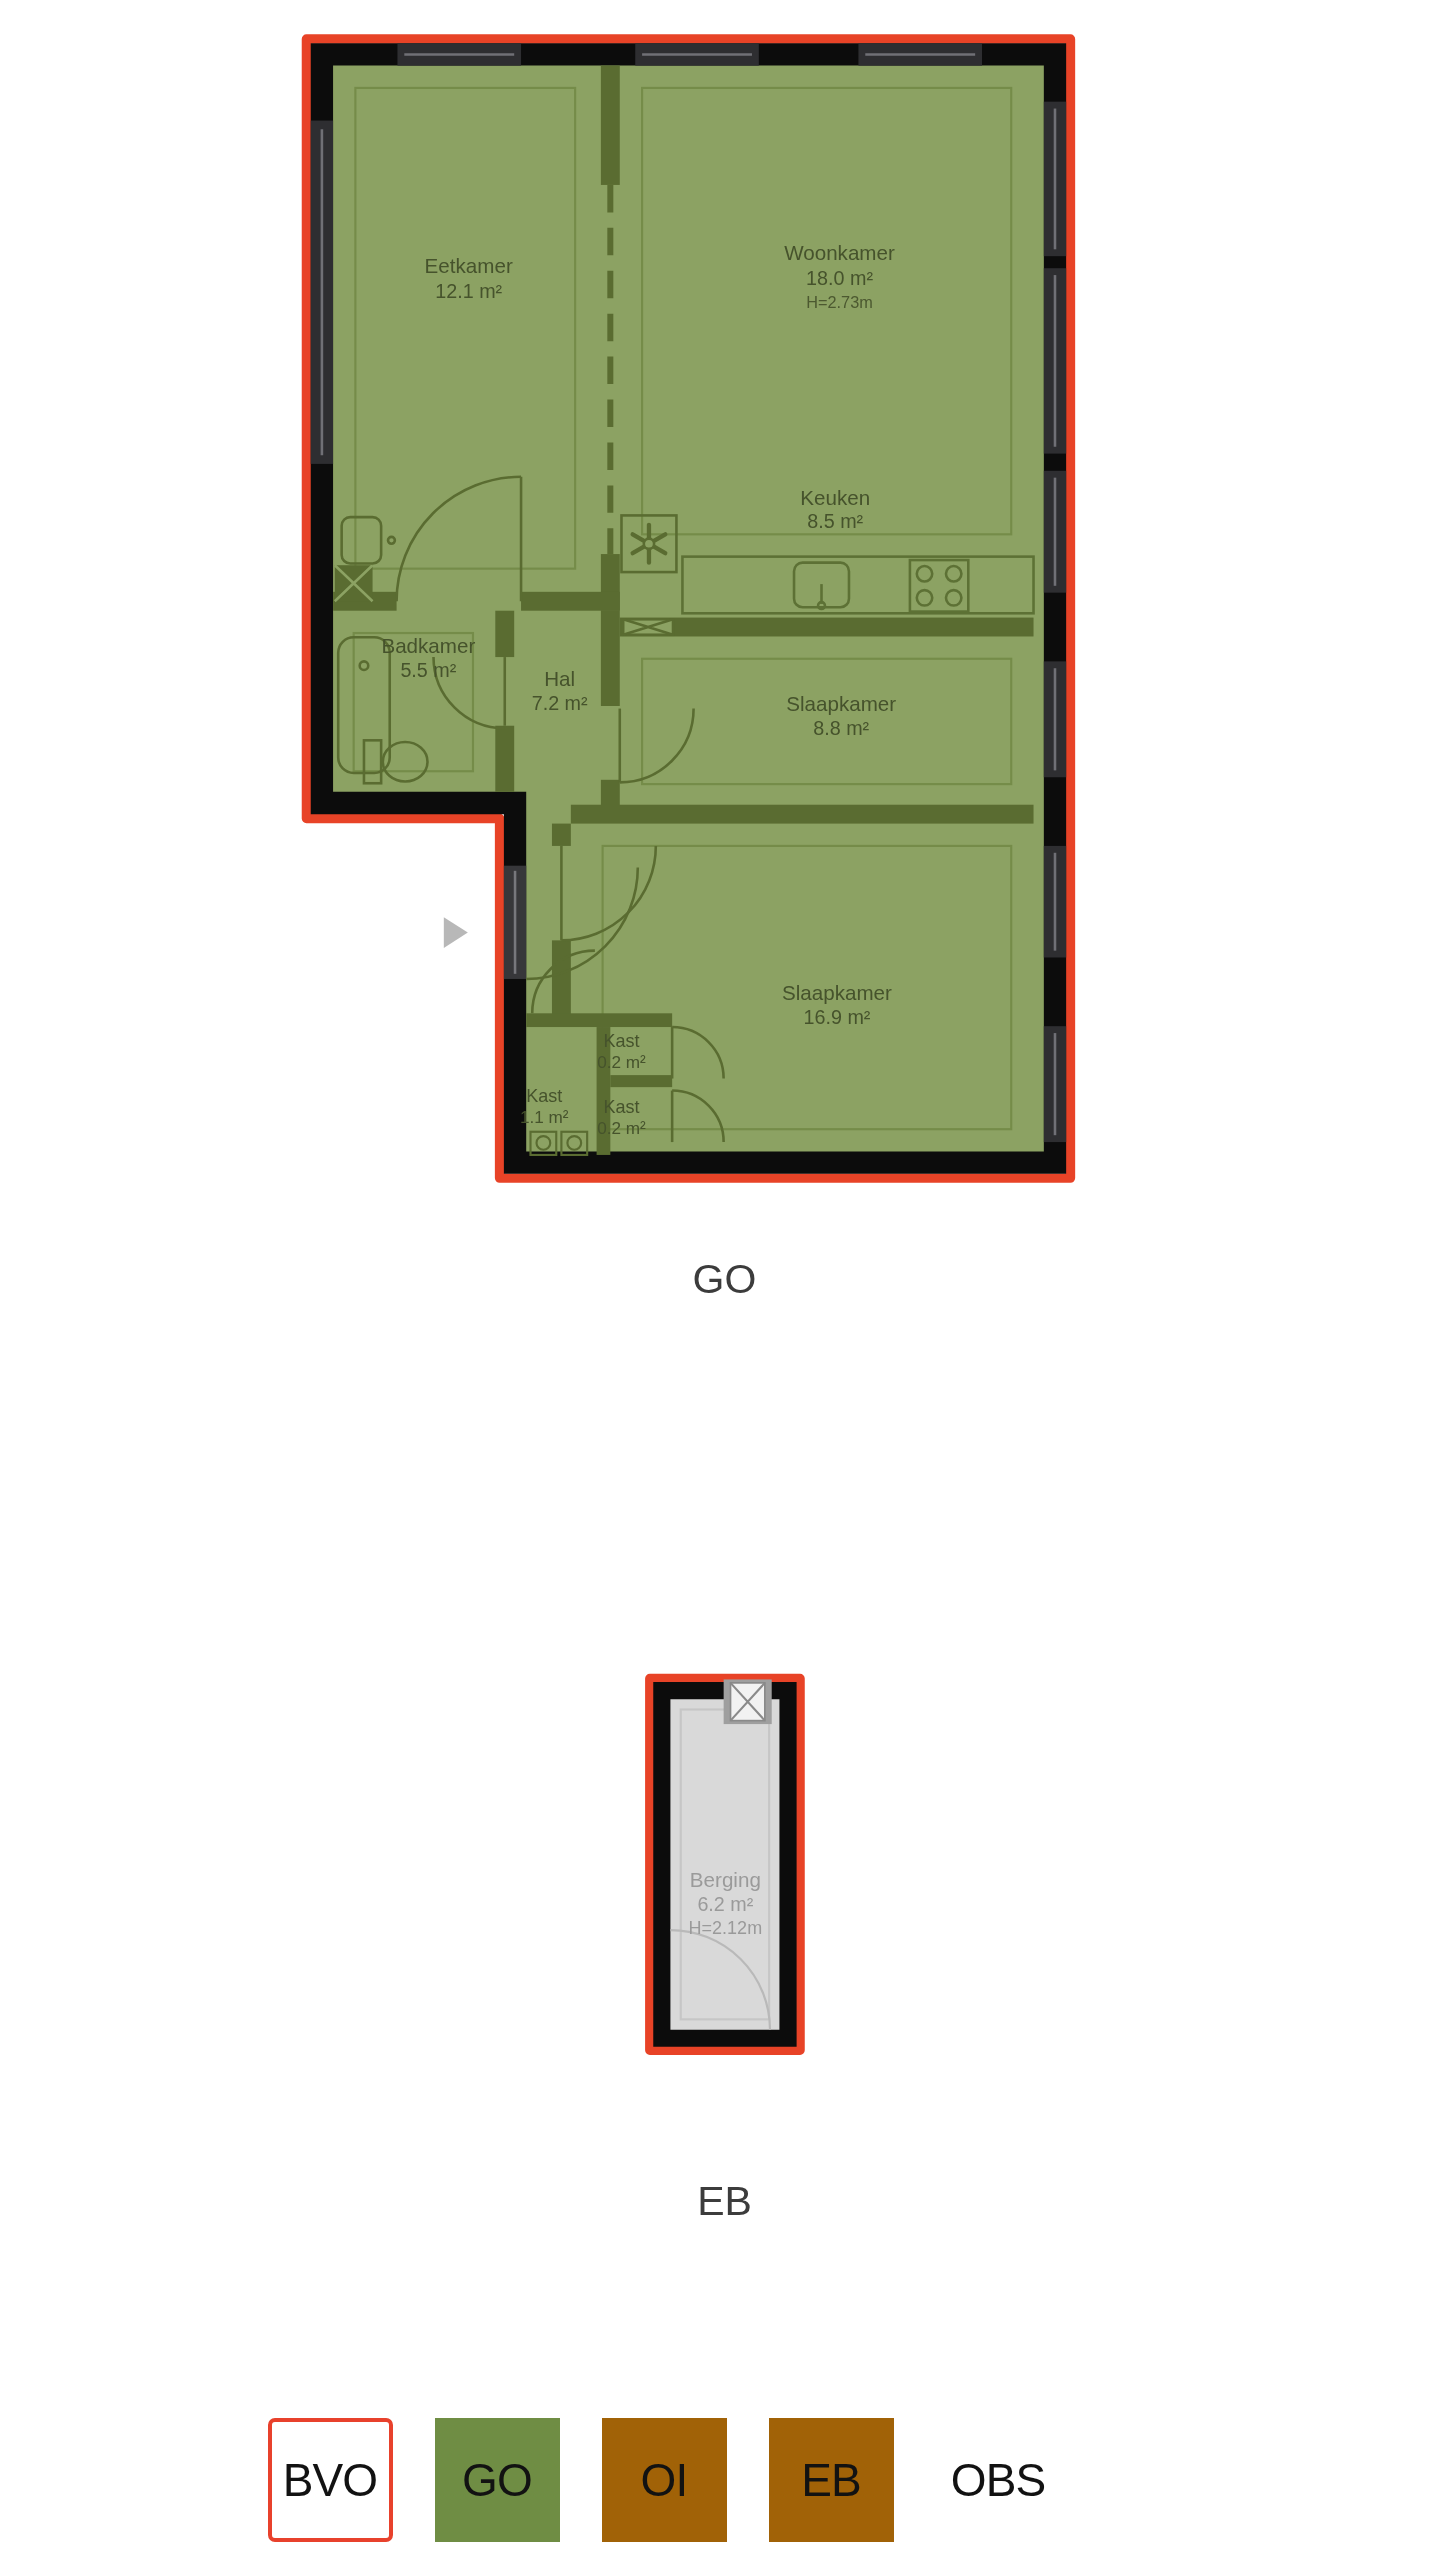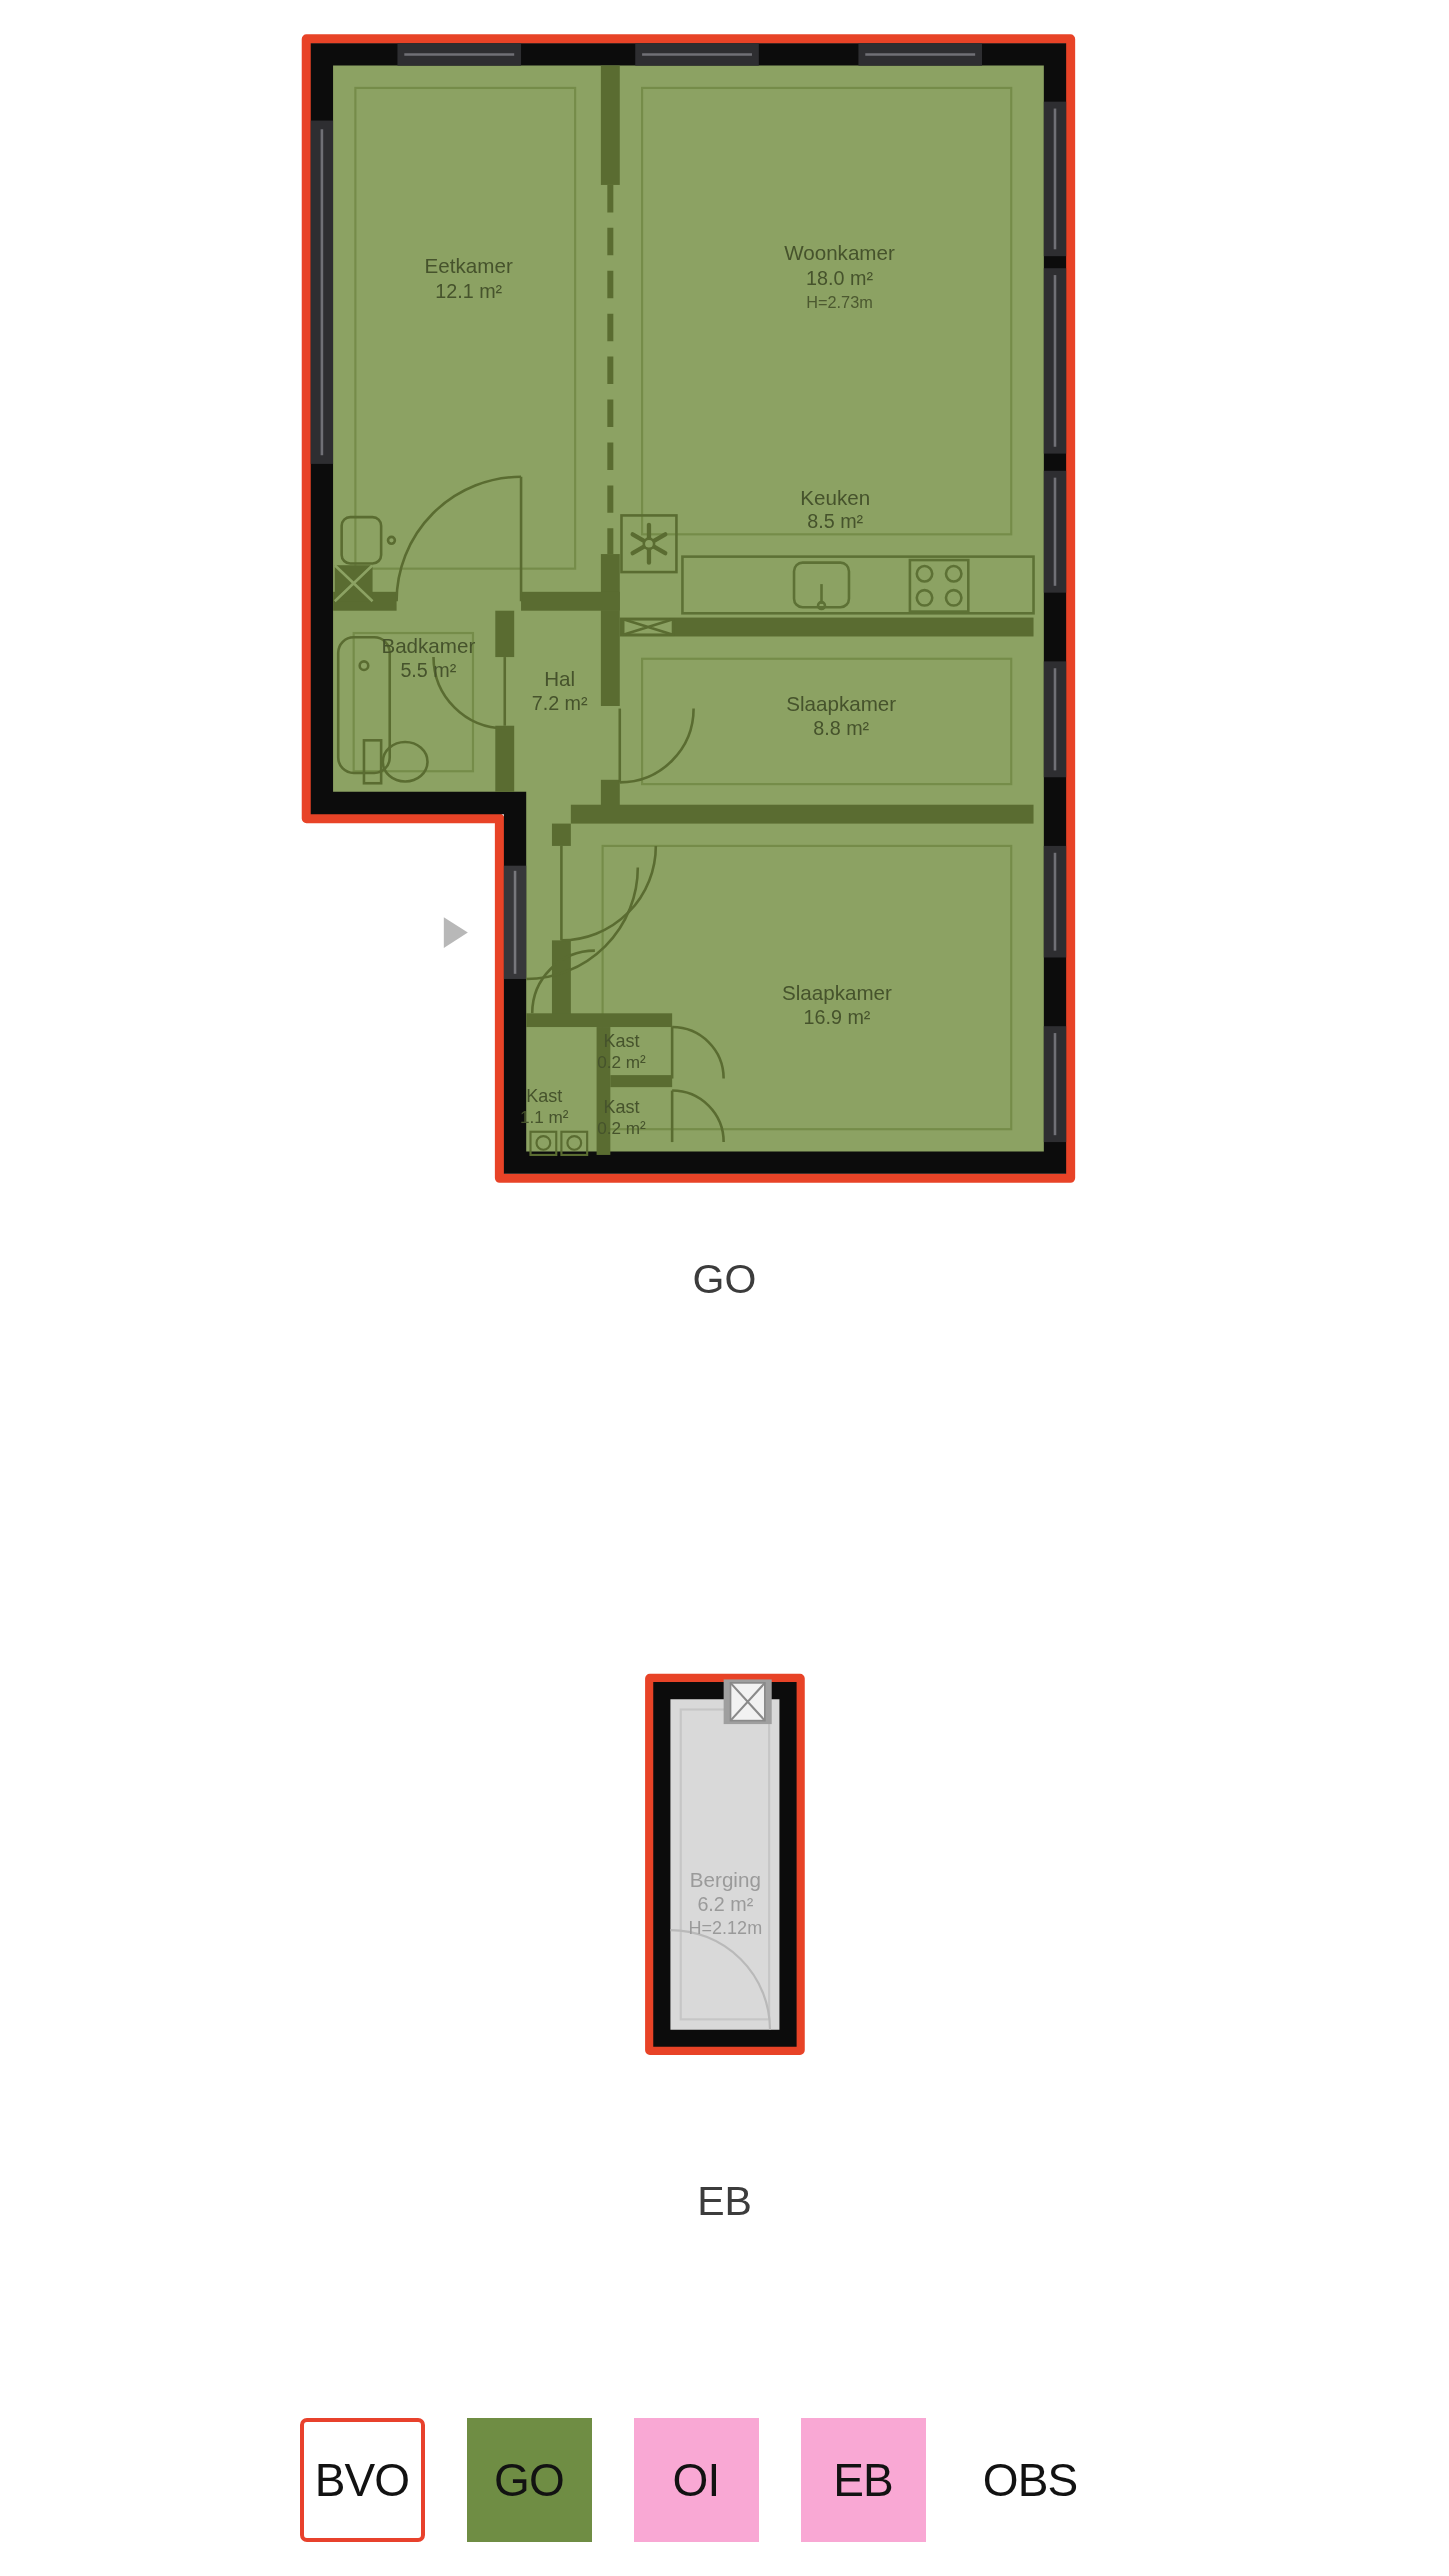--- a/index.html
+++ b/index.html
@@ -21,30 +21,30 @@
 
   .caption{
     position:absolute;left:0;width:1449px;text-align:center;
     color:#3c3c3c;font-size:41px;line-height:55px;
   }
   .caption-go{top:1252px;}
   .caption-eb{top:2174px;}
 
   .legend{
     position:absolute;top:2418px;left:0;width:1328px;height:124px;
-    display:flex;justify-content:center;gap:42px;padding-left:32px;
+    display:flex;justify-content:center;gap:42px;
   }
   .legend-item{
     width:125px;height:124px;box-sizing:border-box;
     display:flex;align-items:center;justify-content:center;
     font-size:46px;color:#121212;letter-spacing:-0.9px;cursor:pointer;
   }
   .legend-item.outlined-red{background:#ffffff;border:4.3px solid #e8412c;border-radius:6.9px;}
   .legend-item.filled-green{background:#6f8d44;}
-  .legend-item.filled-gray{background:#f9a8d4;}
+  .legend-item.filled-gray{background:#a16207;}
   .legend-item.plain{background:transparent;}
 </style>
 </head>
 <body>
 
 <svg width="1449" height="2576" viewBox="0 0 1688 3000">
 
   <g>
 
     <path d="M357,45 H1247 V1372 H582 V953 H357 Z" fill="none" stroke="#e84327" stroke-width="11" stroke-linejoin="round"></path>

